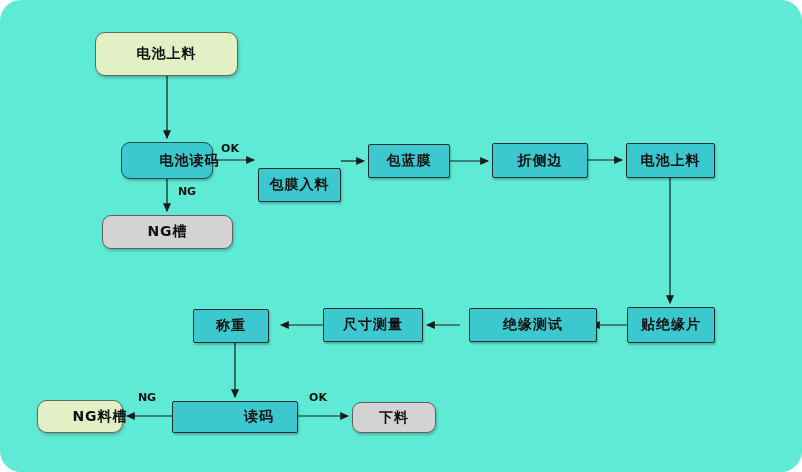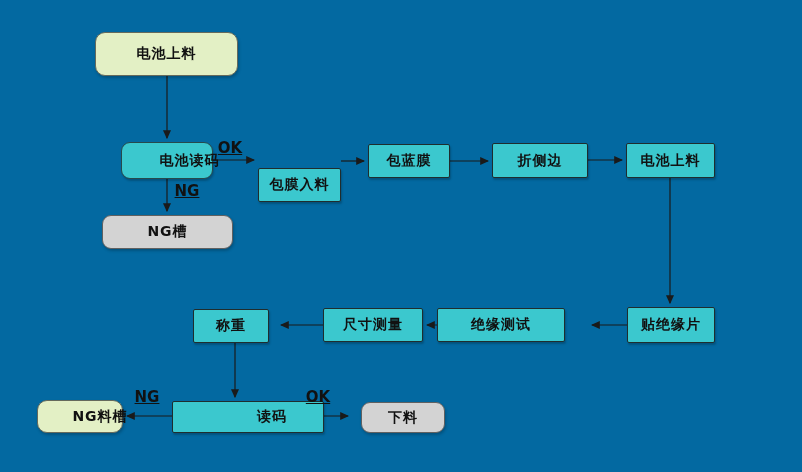--- a/index.html
+++ b/index.html
@@ -5,22 +5,23 @@
   html, body {
     margin: 0;
     padding: 0;
     background: #ffffff;
     font-family: "DejaVu Sans", "Liberation Sans", sans-serif;
   }
   .canvas {
     position: relative;
     width: 802px;
     height: 472px;
-    background: #0369a1;
+    background: #5eead4;
     overflow: hidden;
+    border-radius: 21px;
   }
   #edges-svg {
     position: absolute;
     left: 0;
     top: 0;
     width: 802px;
     height: 472px;
   }
   .node {
     position: absolute;
@@ -54,24 +55,23 @@
   }
   .node.gray-rounded {
     background: #D3D3D3;
     border: 1.6px solid #606060;
     border-radius: 9px;
     box-shadow: 1px 2px 3px rgba(0,0,0,0.22);
   }
   .edge-label {
     position: absolute;
     transform: translate(-50%, -50%);
-    font-size: 15px;
+    font-size: 11px;
     font-weight: bold;
     color: #111111;
-    text-decoration: underline;
   }
 </style>
 </head>
 <body>
 
 <div class="canvas">
   <svg id="edges-svg" xmlns="http://www.w3.org/2000/svg">
     <defs>
       <marker id="arrowhead" markerWidth="9" markerHeight="8" refX="7.8" refY="4" orient="auto" markerUnits="userSpaceOnUse">
         <path d="M0,0 L9,4 L0,8 Z" fill="#1A1A1A"></path>
@@ -111,36 +111,36 @@
       </div>
       <div class="node teal-rect" style="left: 492px; top: 143px; width: 96px; height: 35px;">
         <span>折侧边</span>
       </div>
       <div class="node teal-rect" style="left: 626px; top: 143px; width: 89px; height: 35px;">
         <span>电池上料</span>
       </div>
       <div class="node teal-rect" style="left: 627px; top: 307px; width: 88px; height: 36px; align-items: center;">
         <span>贴绝缘片</span>
       </div>
-      <div class="node teal-rect" style="left: 437px; top: 308px; width: 128px; height: 34px;">
+      <div class="node teal-rect" style="left: 469px; top: 308px; width: 128px; height: 34px;">
         <span>绝缘测试</span>
       </div>
       <div class="node teal-rect" style="left: 323px; top: 308px; width: 100px; height: 34px;">
         <span>尺寸测量</span>
       </div>
       <div class="node teal-rect" style="left: 193px; top: 309px; width: 76px; height: 34px;">
         <span>称重</span>
       </div>
-      <div class="node teal-rect" style="left: 172px; top: 401px; width: 152px; height: 32px; padding-left: 48px;">
+      <div class="node teal-rect" style="left: 172px; top: 401px; width: 126px; height: 32px; padding-left: 48px;">
         <span>读码</span>
       </div>
       <div class="node green-rounded" style="left: 37px; top: 400px; width: 86px; height: 33px; padding-left: 40px;">
         <span>NG料槽</span>
       </div>
-      <div class="node gray-rounded" style="left: 352px; top: 402px; width: 84px; height: 31px; margin-left: 9px;">
+      <div class="node gray-rounded" style="left: 352px; top: 402px; width: 84px; height: 31px;">
         <span>下料</span>
       </div>
     </div>
   <div id="labels-layer">
       <div class="edge-label" style="left: 230px; top: 148px;">OK</div>
       <div class="edge-label" style="left: 187px; top: 191px;">NG</div>
       <div class="edge-label" style="left: 147px; top: 397px;">NG</div>
       <div class="edge-label" style="left: 318px; top: 397px;">OK</div>
     </div>
 </div>

